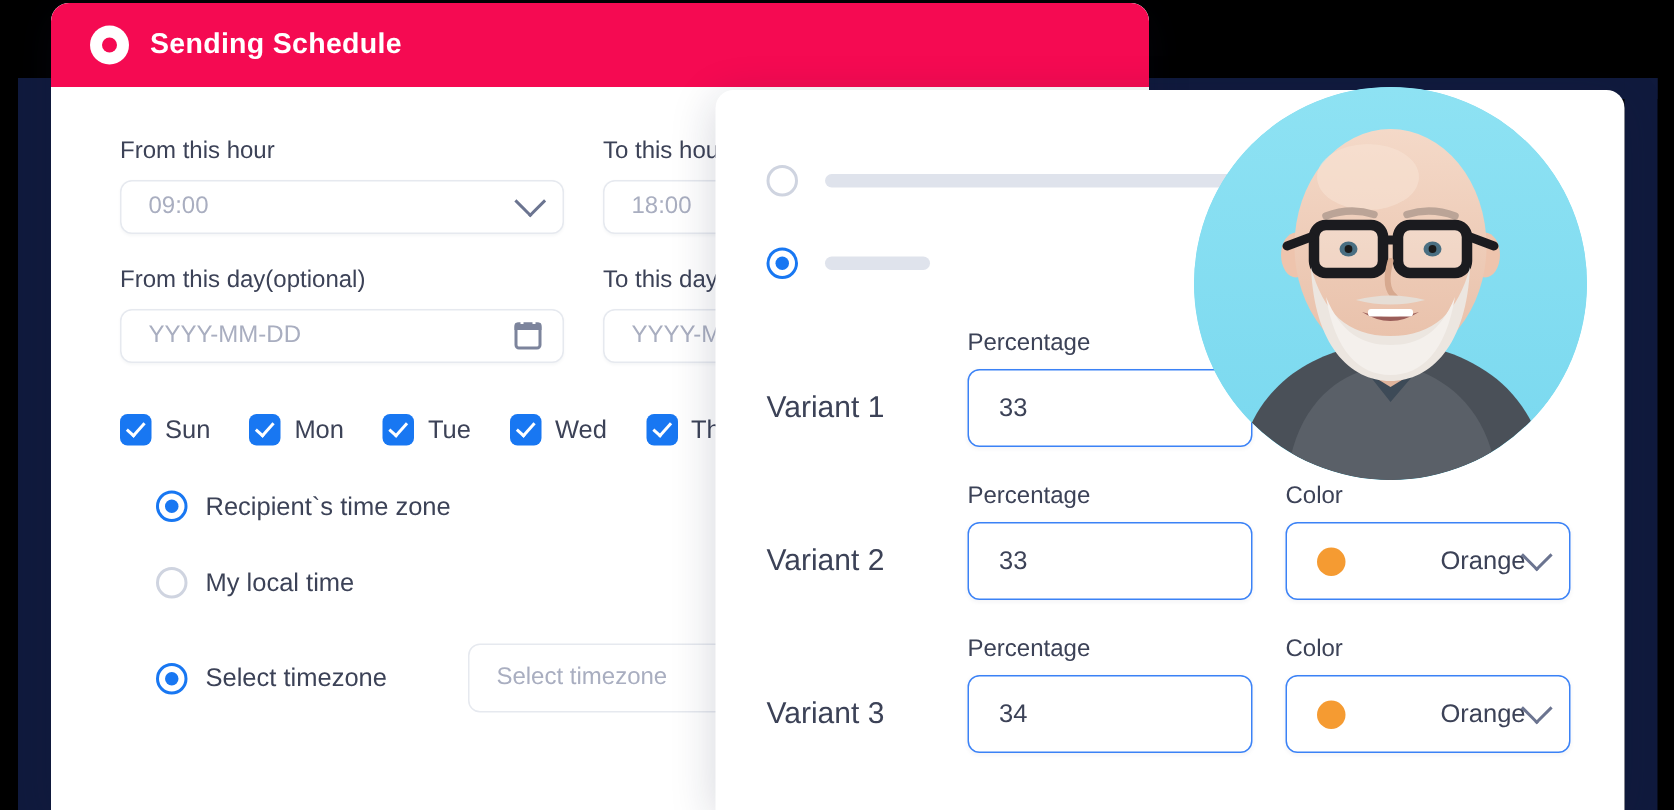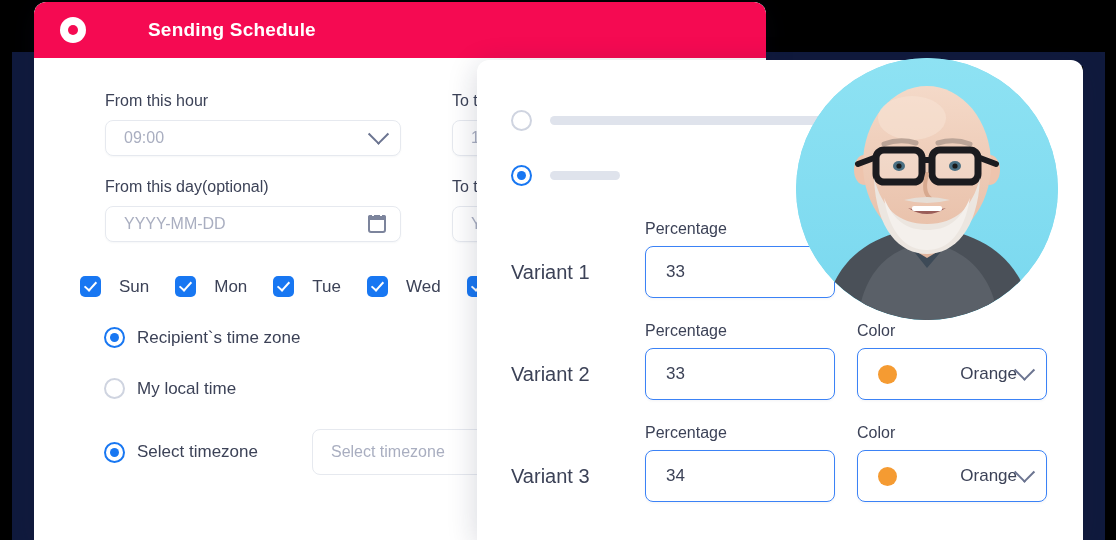--- a/index.html
+++ b/index.html
@@ -39,21 +39,20 @@
   }
 
   .card-header {
     height: 56px;
     background: #f5record;
     background: #f50a52;
     display: flex;
     align-items: center;
     padding: 0 0 0 26px;
     border-radius: 12px 12px 0 0;
-    gap: 48px;
   }
   .logo-ring {
     width: 26px; height: 26px;
     border-radius: 50%;
     background: #ffffff;
     display: flex; align-items: center; justify-content: center;
     flex: 0 0 auto;
   }
   .logo-ring i {
     display: block;
@@ -68,21 +67,21 @@
     font-weight: bold;
     letter-spacing: 0.2px;
   }
 
   .card-body { padding: 34px 0 0 46px; }
 
   .field-grid {
     display: flex;
     gap: 26px;
   }
-  .field { width: 296px; margin-left: 25px; }
+  .field { width: 296px; }
   .field-label {
     font-size: 16px;
     color: #3c4257;
     margin-bottom: 10px;
     white-space: nowrap;
   }
   .input-box {
     height: 36px;
     border: 1px solid #e6e9ef;
     border-radius: 8px;
@@ -132,21 +131,21 @@
 
   .row-gap { margin-top: 22px; }
 
   
   .days-row {
     display: flex;
     align-items: center;
     gap: 26px;
     margin-top: 34px;
   }
-  .day-item { display: flex; align-items: center; gap: 18px; }
+  .day-item { display: flex; align-items: center; gap: 9px; }
   .cbox {
     width: 21px; height: 21px;
     border-radius: 5px;
     background: #1877f2;
     position: relative;
     flex: 0 0 auto;
   }
   .cbox::after {
     content: "";
     position: absolute;

